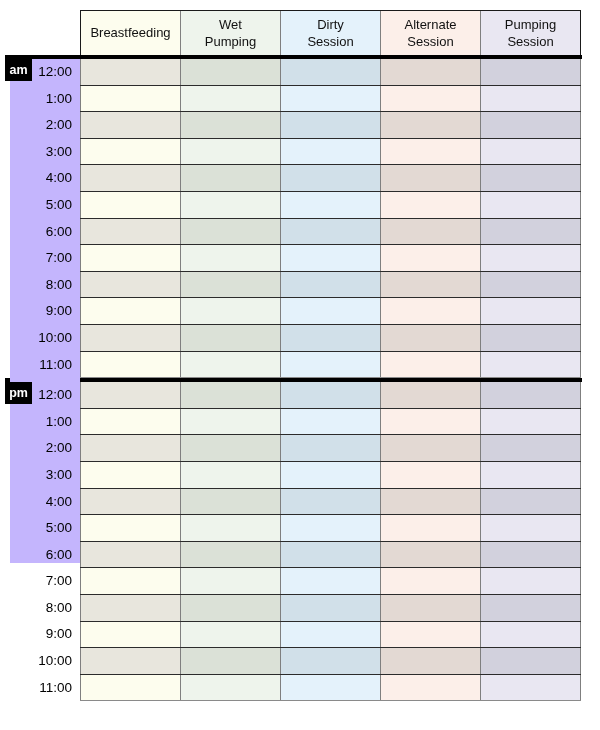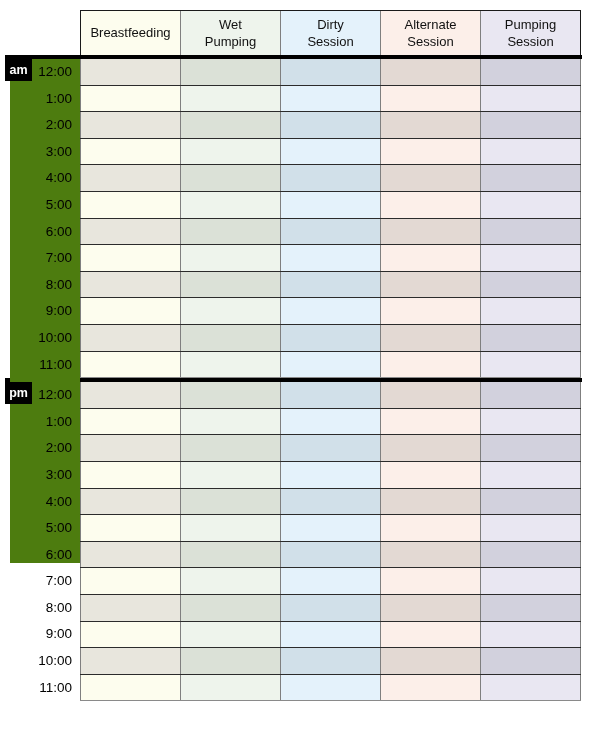--- a/index.html
+++ b/index.html
@@ -19,21 +19,21 @@
     white-space:pre-line;box-sizing:border-box;
   }
   .header-cell + .header-cell{border-left:1px solid #7f7f7f;}
   
   .divider{position:absolute;left:5px;width:577px;height:4px;background:#000000;}
   .divider.am{top:55px;}
   .divider.pm{top:378.2px;}
   
   .time-col{
     position:absolute;left:10px;top:59px;width:70px;height:504px;
-    background:#4d7c0f;
+    background:#c4b5fd;
   }
   .time-spacer{height:4px;}
   .time-label{
     height:26.6px;line-height:26.6px;text-align:right;padding-right:8px;
     font-size:13.5px;color:#000000;box-sizing:border-box;
   }
   
   .meridiem{
     position:absolute;left:5px;width:27px;height:22px;background:#000000;
     color:#ffffff;font-weight:bold;font-size:12.5px;

